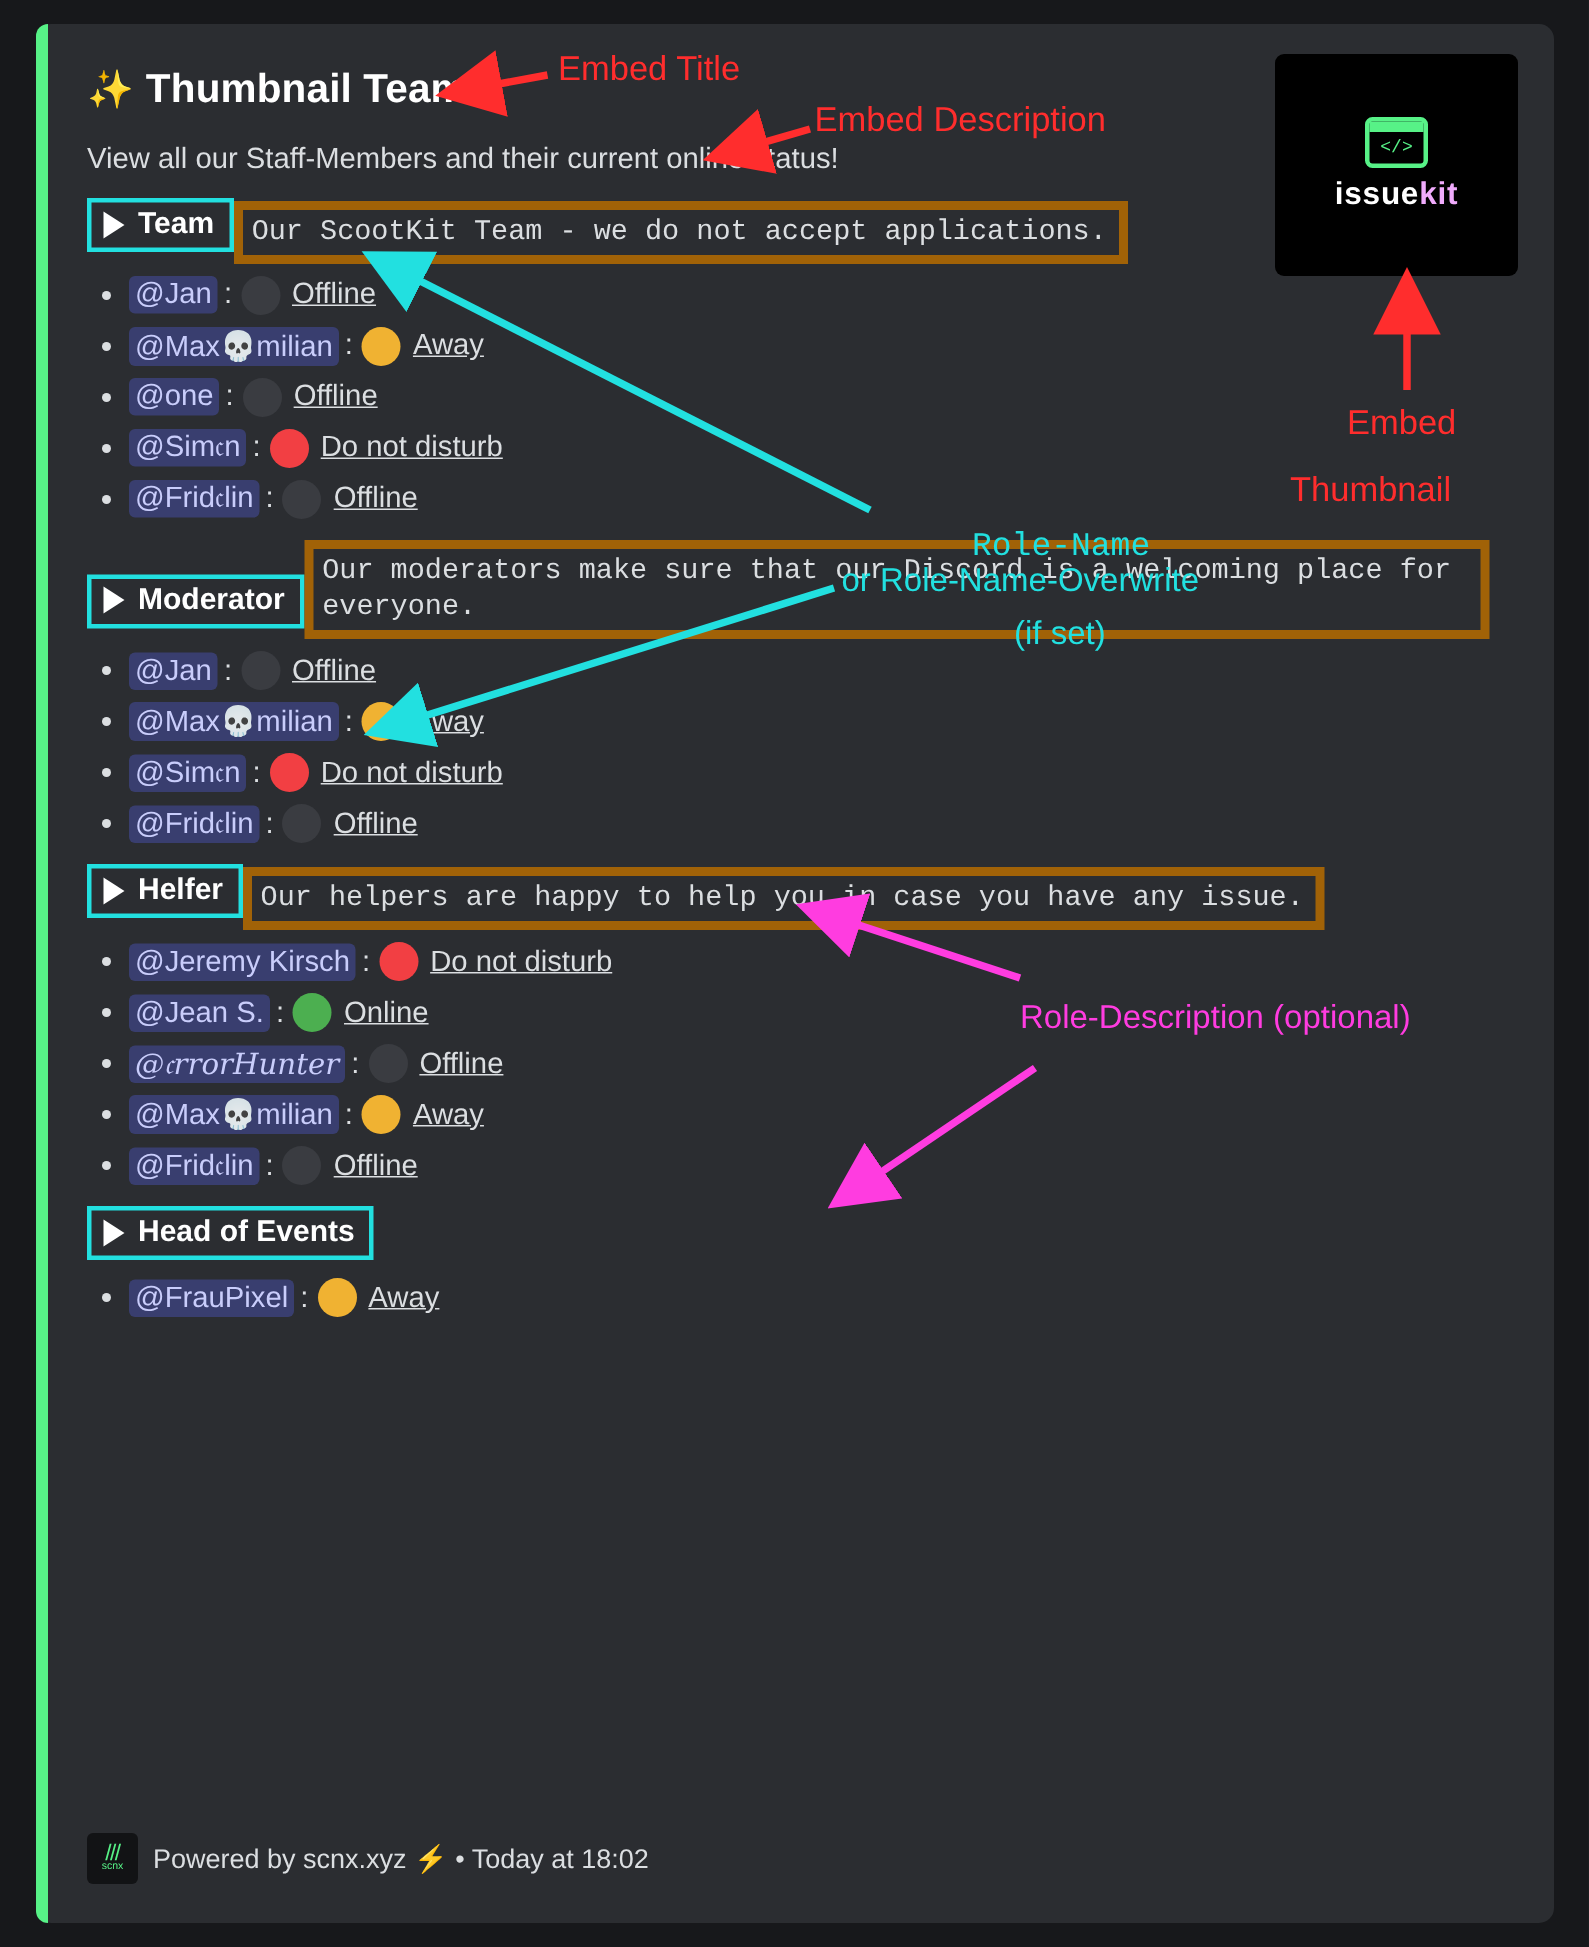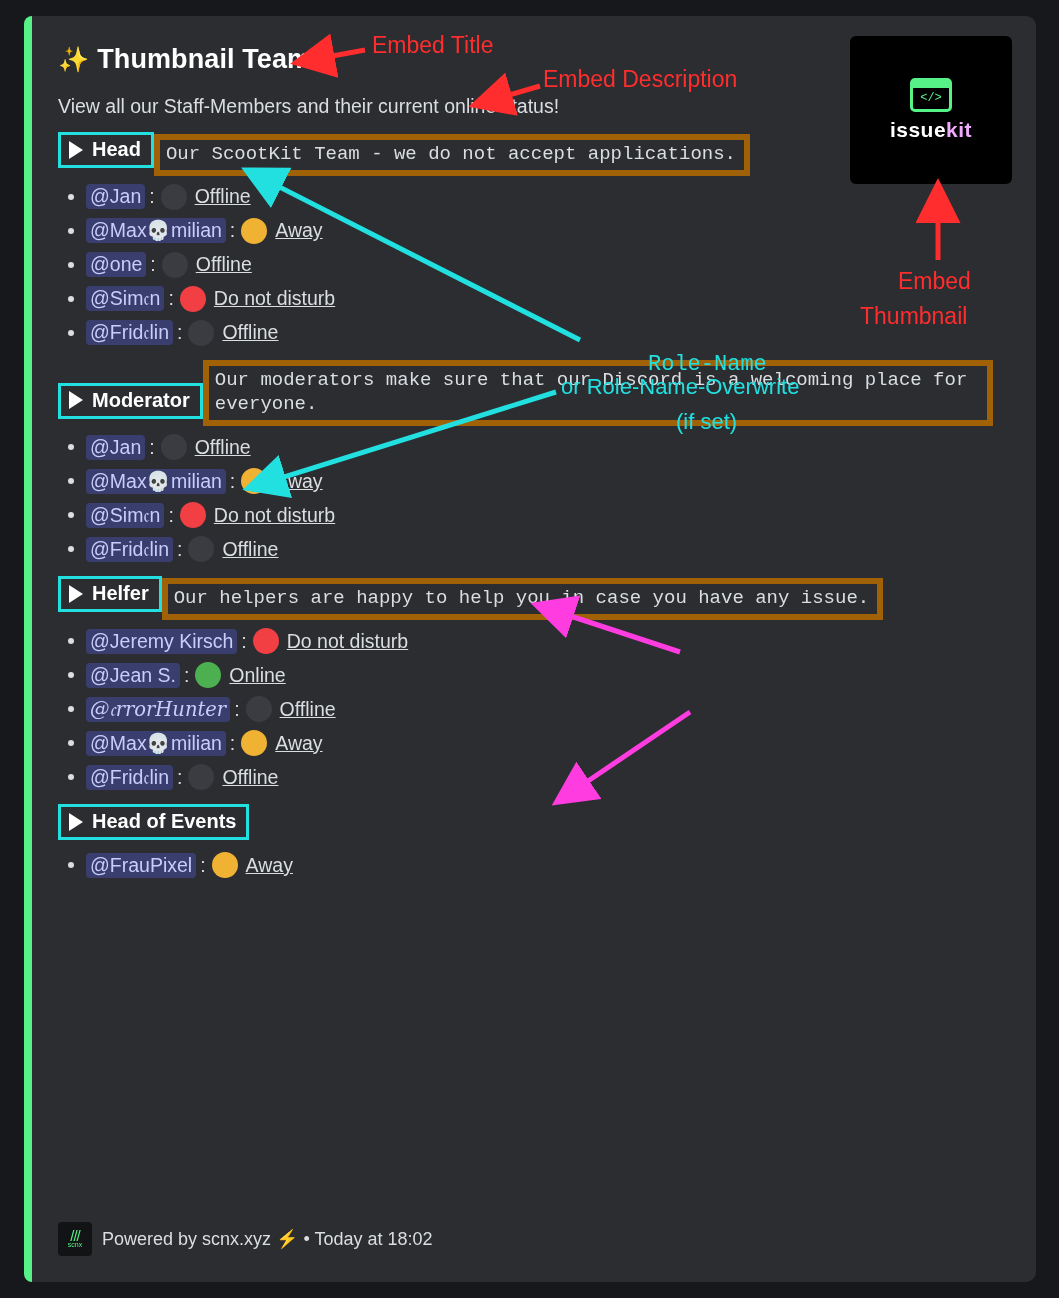--- a/index.html
+++ b/index.html
@@ -216,21 +216,21 @@
       <div class="embed-title">
         <span class="sparkle">✨</span>
         <span>Thumbnail Team</span>
       </div>
 
       <div class="embed-desc">View all our Staff-Members and their current online status!</div>
 
       <div id="fields">
           <div class="field"><div class="field-name-wrap"><div class="field-name">
                 <span class="tri"></span>
-                <span>Head</span>
+                <span>Team</span>
               </div></div><div class="field-desc-wrap"><div class="field-desc">Our ScootKit Team - we do not accept applications.</div></div><ul class="members">
               <li>
                 <span class="mention">@Jan</span>
                 <span class="colon">:</span>
                 <span class="dot offline"></span>
                 <span class="status">Offline</span>
               </li>
               <li>
                 <span class="mention">@Max💀milian</span>
                 <span class="colon">:</span>
@@ -376,20 +376,21 @@
     <line x1="556" y1="392" x2="252" y2="487" stroke="#22e0e0" stroke-width="5" marker-end="url(#ar-cyan)"></line>
 
     <line x1="680" y1="652" x2="540" y2="606" stroke="#ff3ce0" stroke-width="5" marker-end="url(#ar-mag)"></line>
 
     <line x1="690" y1="712" x2="560" y2="800" stroke="#ff3ce0" stroke-width="5" marker-end="url(#ar-mag)"></line>
   </svg>
 
   <div class="anno anno-red" style="left:372px; top:32px;">Embed Title</div>
   <div class="anno anno-red" style="left:543px; top:66px;">Embed Description</div>
   <div class="anno anno-red" style="left:898px; top:268px;">Embed</div>
-  <div class="anno anno-red" style="left:860px; top:303px;">Thumbnail</div>
+  <div class="anno anno-red" style="left:860px; top:313px;">Thumbnail</div>
 
   <div class="anno anno-cyan" style="left:648px; top:352px;font-family:Liberation Mono, monospace;">Role-Name</div>
   <div class="anno anno-cyan" style="left:561px; top:374px;">or Role-Name-Overwrite</div>
   <div class="anno anno-cyan" style="left:676px; top:409px;">(if set)</div>
 
+  <div class="anno anno-magenta" style="left:680px; top:665px;">Role-Description (optional)</div>
 
 </div>
 
 </body></html>

